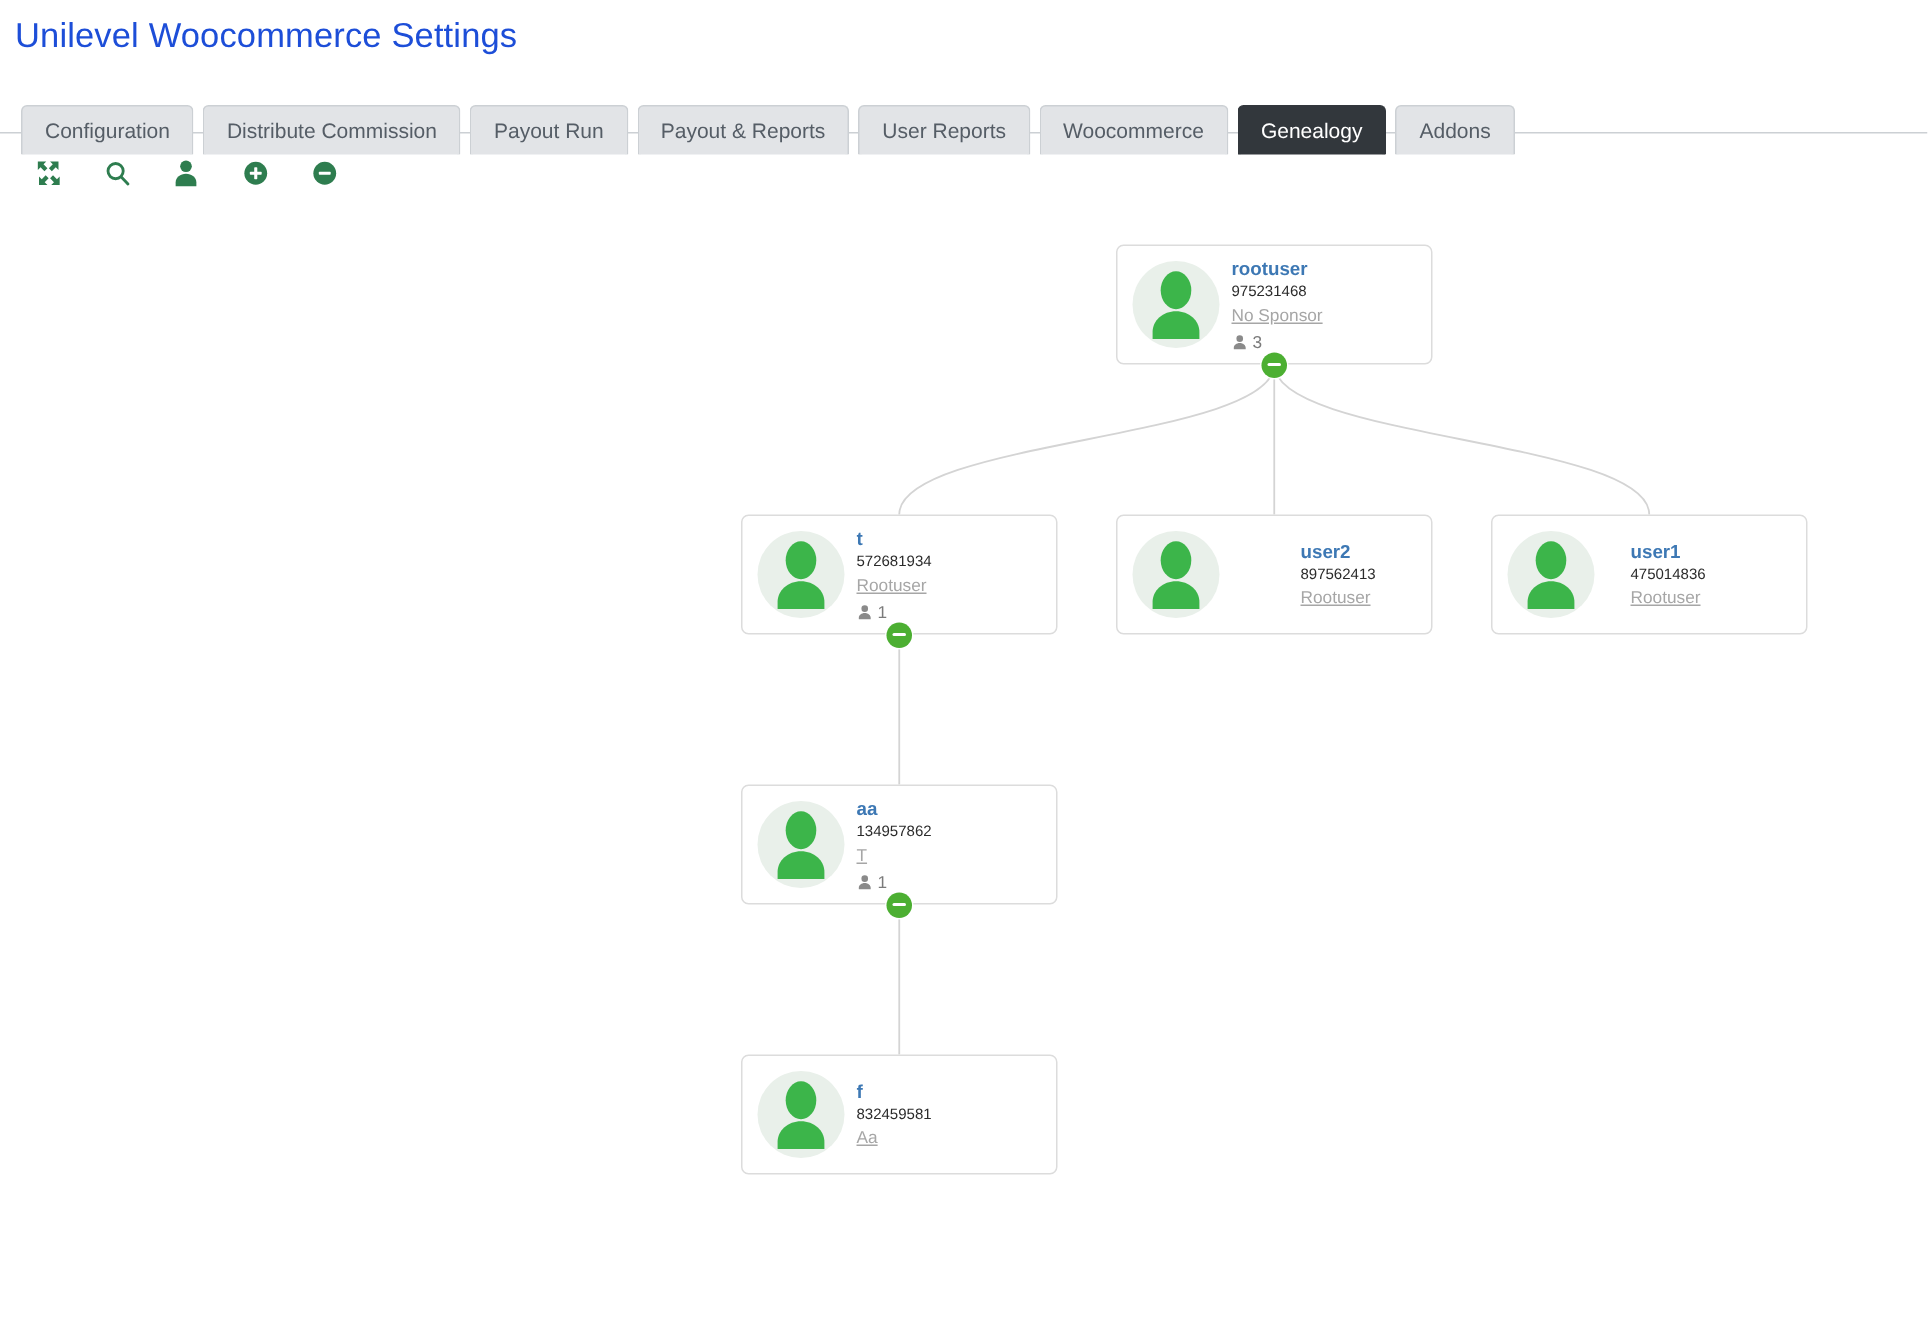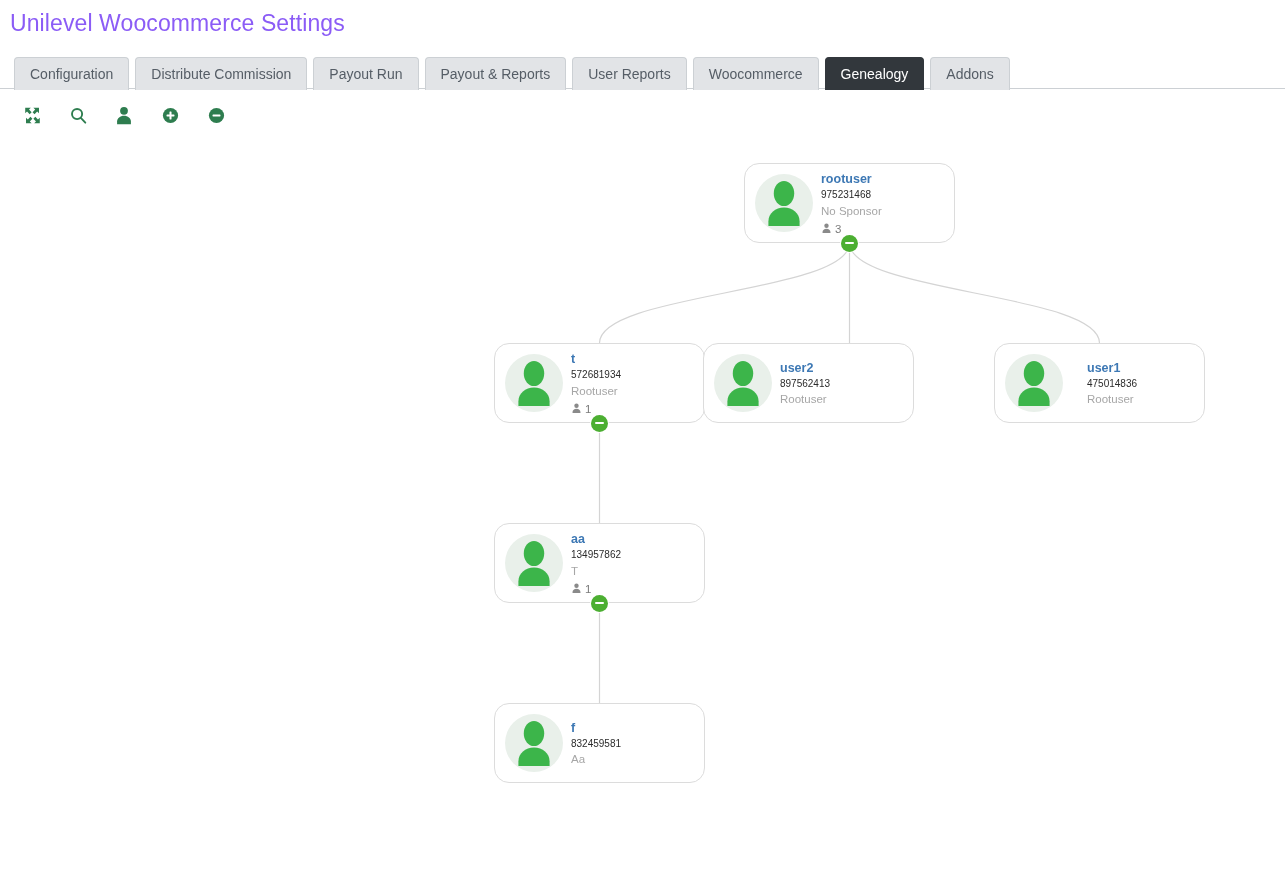--- a/index.html
+++ b/index.html
@@ -15,21 +15,21 @@
     width: 1285px;
     height: 878px;
     position: relative;
     overflow: hidden;
   }
 
   
   .page-title {
     font-size: 23px;
     font-weight: 400;
-    color: #8b5cf6;
+    color: #1d4ed8;
     padding: 9px 0 0 10px;
     margin: 0;
     line-height: 1.3;
     letter-spacing: 0.1px;
   }
 
   
   .tab-strip {
     position: relative;
     margin: 14px 0 0 0;
@@ -56,21 +56,21 @@
     background: #e2e4e7;
     border: 1px solid #ccd0d4;
     border-bottom: none;
     border-radius: 4px 4px 0 0;
     font-size: 14px;
     color: #555d66;
     cursor: pointer;
     white-space: nowrap;
     line-height: 1;
     position: relative;
-    top: 1px;
+    top: 14px;
   }
   .tab.active {
     background: #32373c;
     border-color: #32373c;
     color: #ffffff;
     font-weight: normal;
   }
 
   
   .toolbar {
@@ -112,21 +112,21 @@
     pointer-events: none;
   }
 
   
   .node {
     position: absolute;
     width: 211px;
     height: 80px;
     background: #ffffff;
     border: 1px solid #dcdcdc;
-    border-radius: 15px;
+    border-radius: 5px;
     display: flex;
     align-items: center;
     padding: 0 8px 0 10px;
     cursor: pointer;
   }
   .node-avatar {
     width: 58px;
     height: 58px;
     border-radius: 50%;
     background: #e9f0ea;
@@ -158,20 +158,21 @@
     font-size: 10px;
     color: #2b2b2b;
     line-height: 1.45;
     white-space: nowrap;
   }
   .node-sponsor {
     font-size: 11.5px;
     color: #a6a6a6;
     line-height: 1.5;
     white-space: nowrap;
+    text-decoration: underline;
   }
   .node-count {
     display: flex;
     align-items: center;
     gap: 3px;
     font-size: 11.5px;
     color: #7b7b7b;
     line-height: 1.4;
     margin-top: 1px;
   }
@@ -301,21 +302,21 @@
               <path d="M10 10.4c-4 0-7.2 2.6-7.2 5.8V18h14.4v-1.8c0-3.2-3.2-5.8-7.2-5.8z"></path>
             </svg>
           </span>
           <span>1</span>
         </div>
       </div>
     </div>
     <div class="toggle" style="left: 591px; top: 266.5px;">
       <span class="bar"></span>
     </div>
-    <div class="node" style="left: 703px; top: 195px;">
+    <div class="node" style="left: 744px; top: 195px; gap: 46px;">
       <div class="node-avatar">
         <svg width="42" height="46" viewBox="0 0 42 46" fill="#3cb54a">
           <ellipse cx="21" cy="13.5" rx="10.2" ry="12.6"></ellipse>
           <path d="M21 27.5c-8.6 0-15.6 6.1-15.6 13.7V46h31.2v-4.8C36.6 33.6 29.6 27.5 21 27.5z"></path>
         </svg>
       </div>
       <div class="node-info">
         <div class="node-name">user2</div>
         <div class="node-id">897562413</div>
         <div class="node-sponsor">Rootuser</div>

